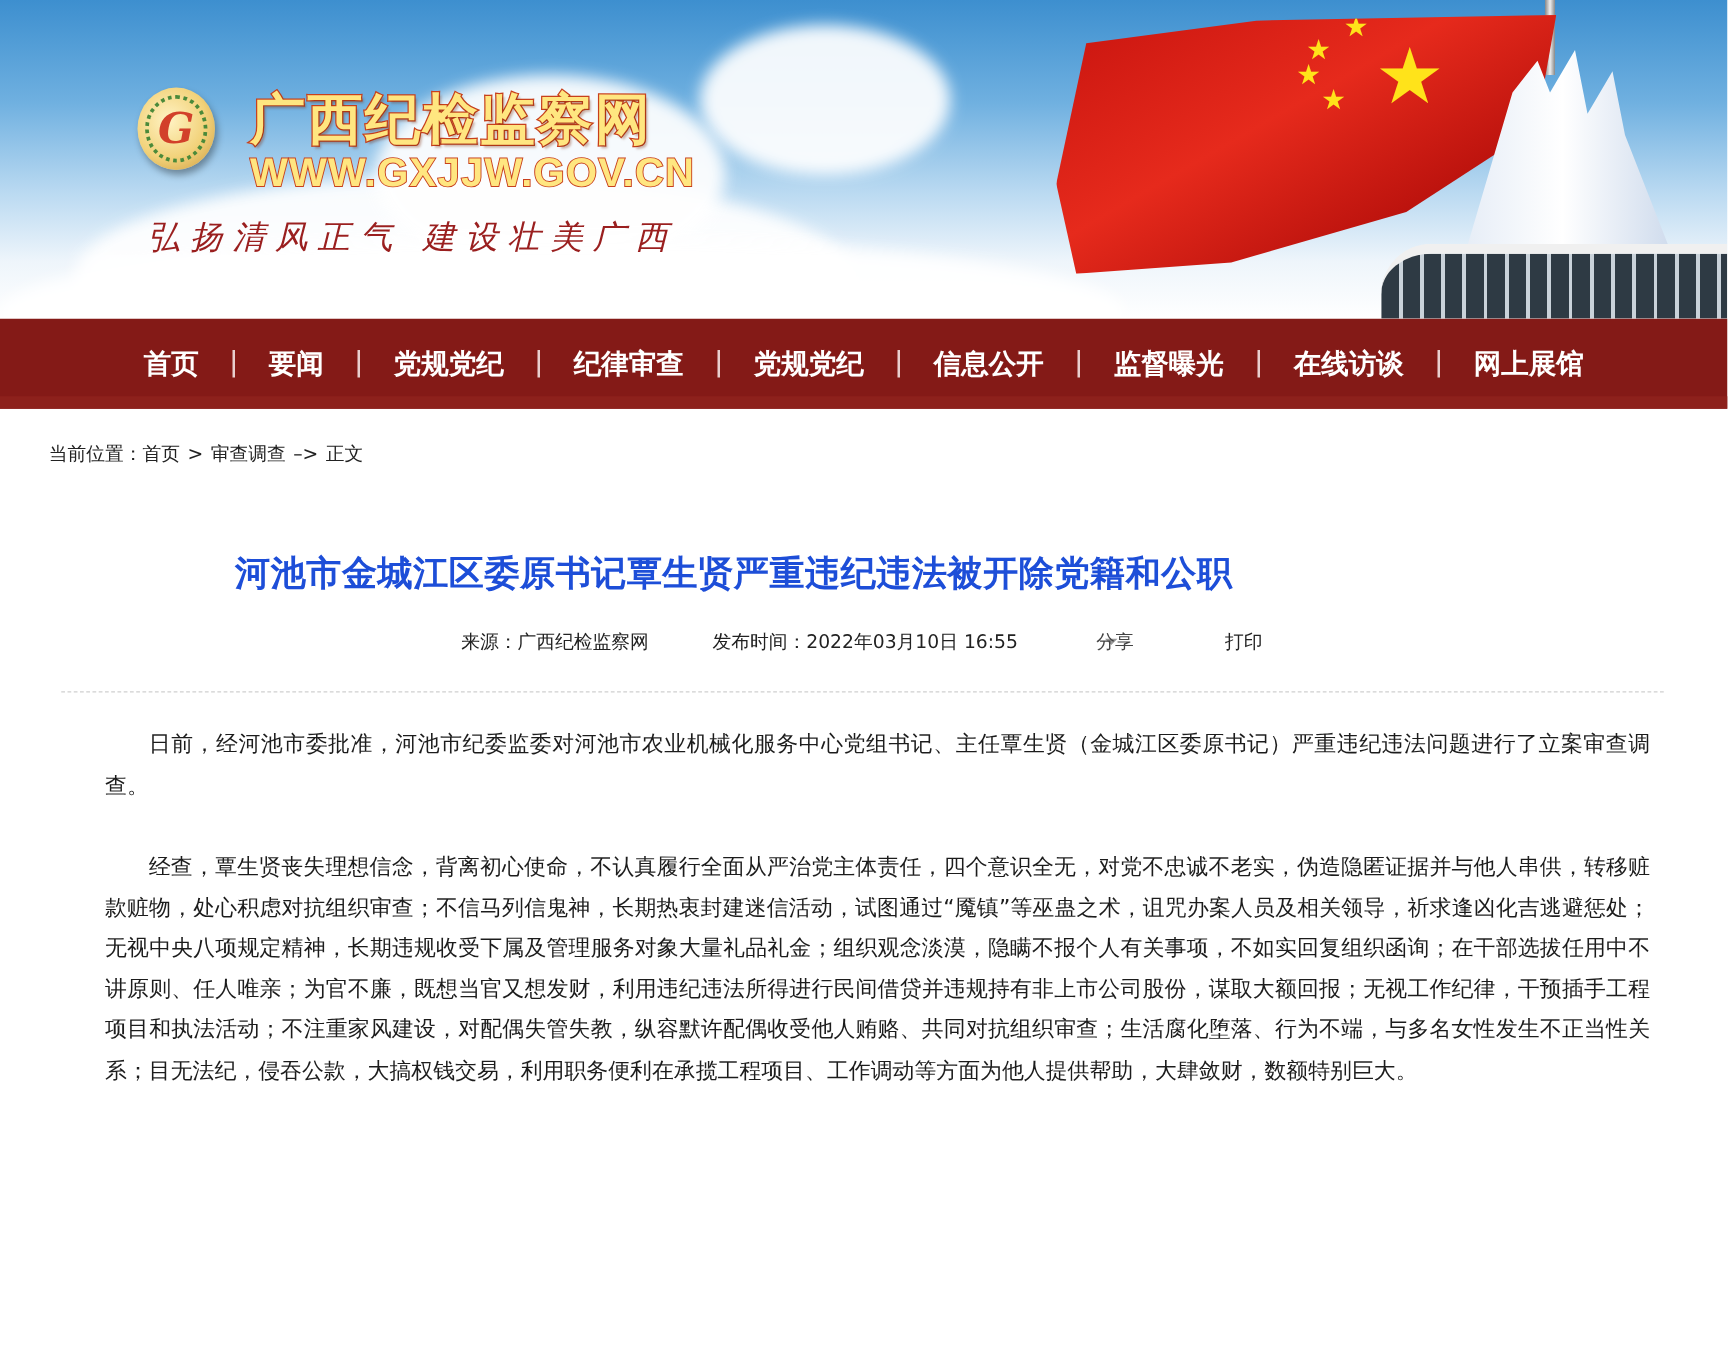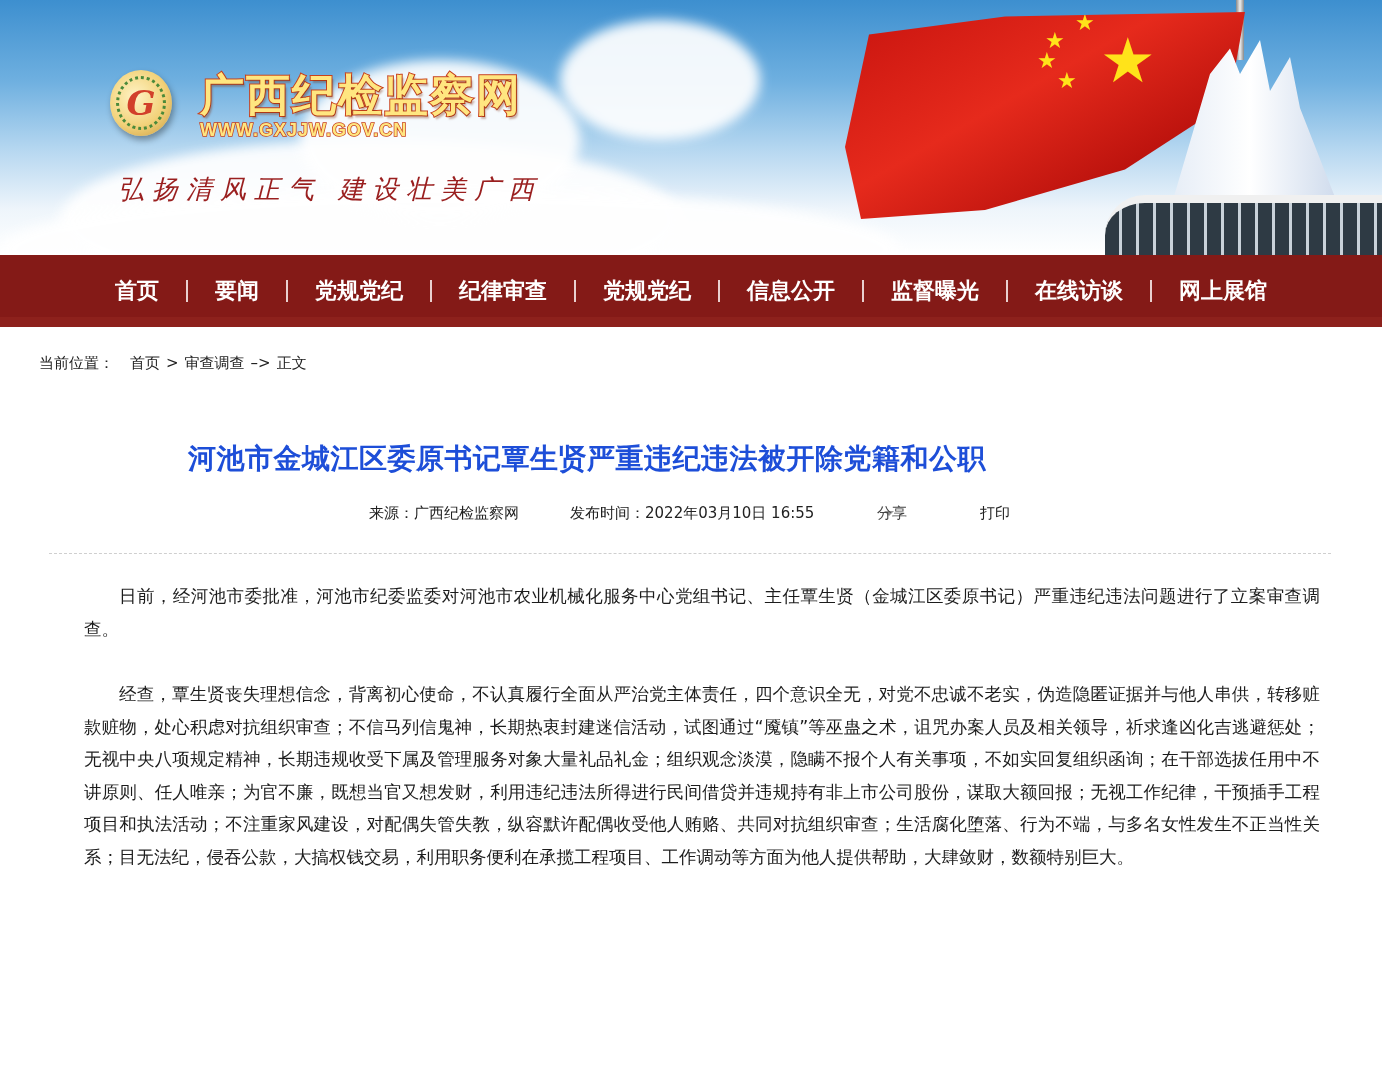--- a/index.html
+++ b/index.html
@@ -20,21 +20,21 @@
   }
   .logo-badge .ring { position: absolute; inset: 6px; border: 3px dotted #4b8a3a; border-radius: 50%; }
   .logo-badge .g { font-family: "DejaVu Serif", serif; font-size: 34px; font-weight: bold; color: #d2402a; font-style: italic; }
   .site-name {
     position: absolute; left: 200px; top: 66px; font-size: 44px; font-weight: bold; letter-spacing: 2px;
     color: #ffe680; -webkit-text-stroke: 2px #c8401c; paint-order: stroke fill;
     text-shadow: 2px 3px 2px rgba(120,40,10,0.35);
   }
   .site-url {
     position: absolute; left: 200px; top: 120px; font-family: "Liberation Sans", sans-serif;
-    font-size: 18px; font-weight: bold; letter-spacing: 1px; color: #ffe680;
+    font-size: 32px; font-weight: bold; letter-spacing: 1px; color: #ffe680;
     -webkit-text-stroke: 1.5px #c8401c; paint-order: stroke fill;
   }
   .slogan {
     position: absolute; left: 118px; top: 172px; font-family: "DejaVu Serif", serif;
     font-size: 26px; color: #9a1f1f; letter-spacing: 8px; font-style: italic;
   }
   .flag {
     position: absolute; left: 845px; top: 12px; width: 400px; height: 225px;
     background: linear-gradient(150deg, #c8140f 0%, #e62a1c 40%, #b50f0b 75%, #d51e14 100%);
     clip-path: polygon(6% 10%, 40% 2%, 100% 0%, 96% 40%, 70% 70%, 35% 88%, 4% 92%, 0% 60%);
@@ -57,21 +57,21 @@
   .nav {
     width: 1382px; height: 72px; background: #841a17;
     display: flex; align-items: center; justify-content: center; position: relative;
   }
   .nav::after { content: ""; position: absolute; left: 0; right: 0; bottom: 0; height: 10px; background: #8d211c; }
   .nav-item { color: #ffffff; font-size: 22px; font-weight: bold; padding: 0 27px; position: relative; z-index: 1; text-decoration: none; cursor: pointer; }
   .nav-sep { width: 2px; height: 22px; background: #e9cfcf; position: relative; z-index: 1; }
 
   
   .breadcrumb { position: absolute; left: 39px; top: 354px; font-size: 15px; color: #222; display: flex; gap: 0; }
-  .breadcrumb .lbl { margin-right: 16px; }
+  .breadcrumb .lbl { }
   .breadcrumb a { color: #222; text-decoration: none; cursor: pointer; }
   .breadcrumb .arrow { margin: 0 6px; }
 
   
   .title {
     position: absolute; left: 0; width: 1174px; top: 440px; text-align: center;
     font-size: 28px; font-weight: bold; color: #1d4ed8; letter-spacing: 0.5px;
   }
   .meta { position: absolute; top: 504px; left: 0; width: 1382px; font-size: 15px; color: #222; }
   .meta span { position: absolute; white-space: nowrap; }

